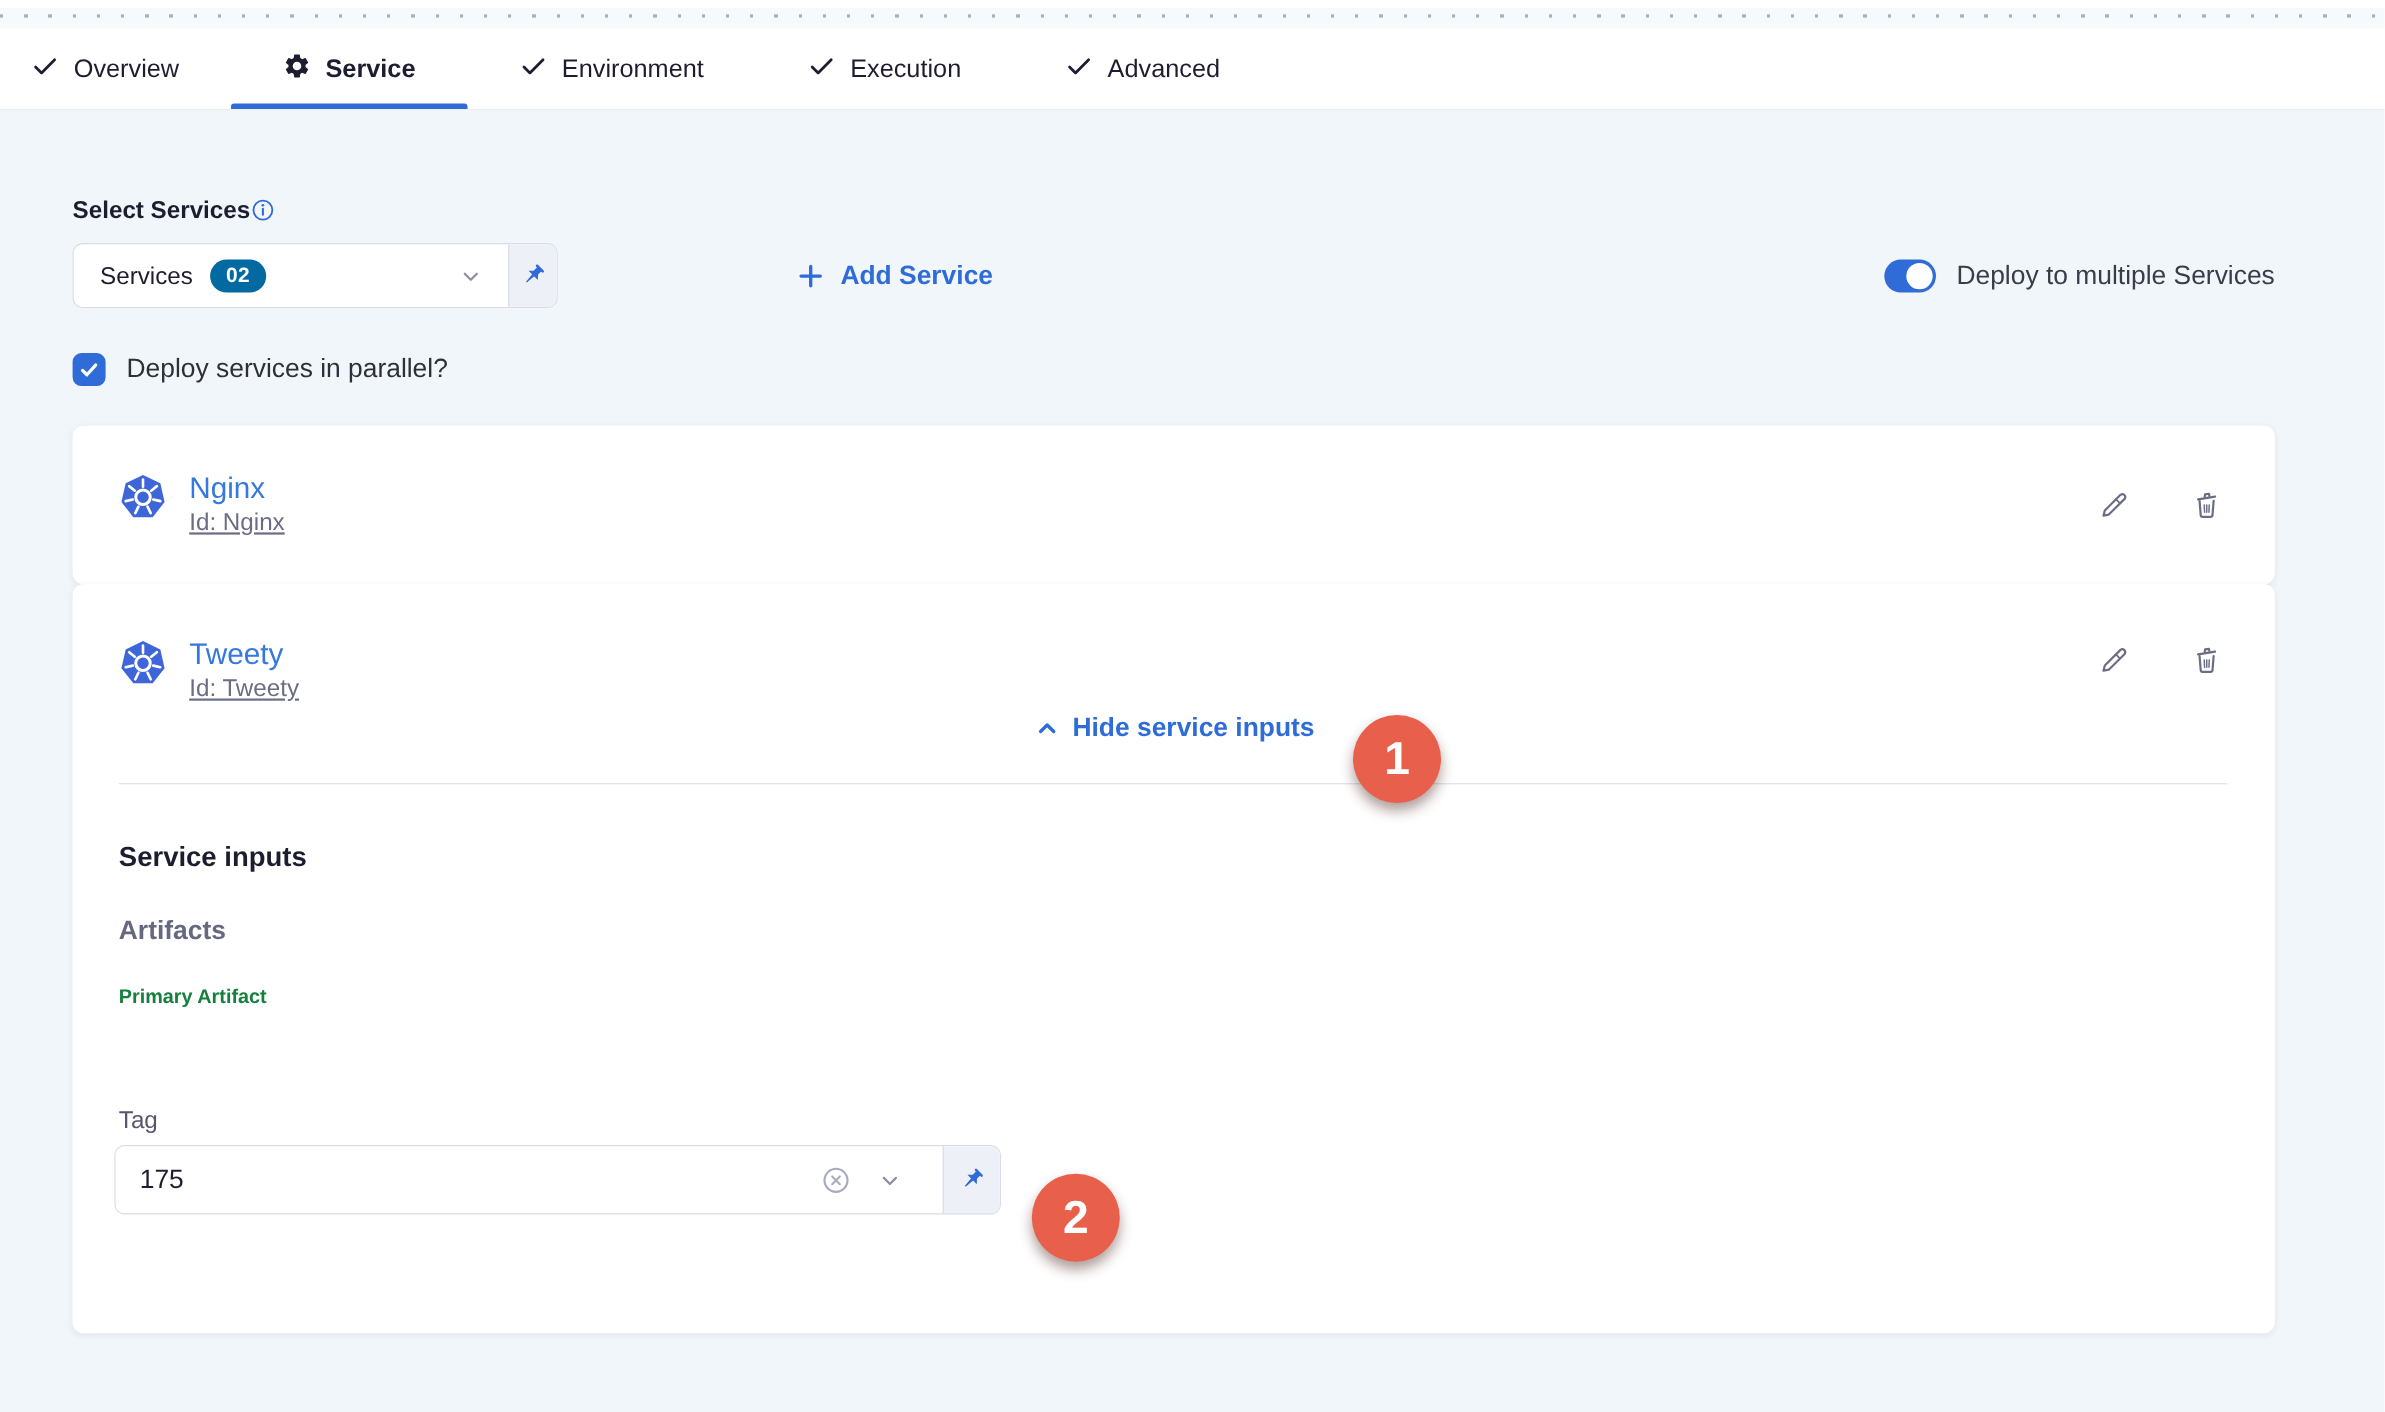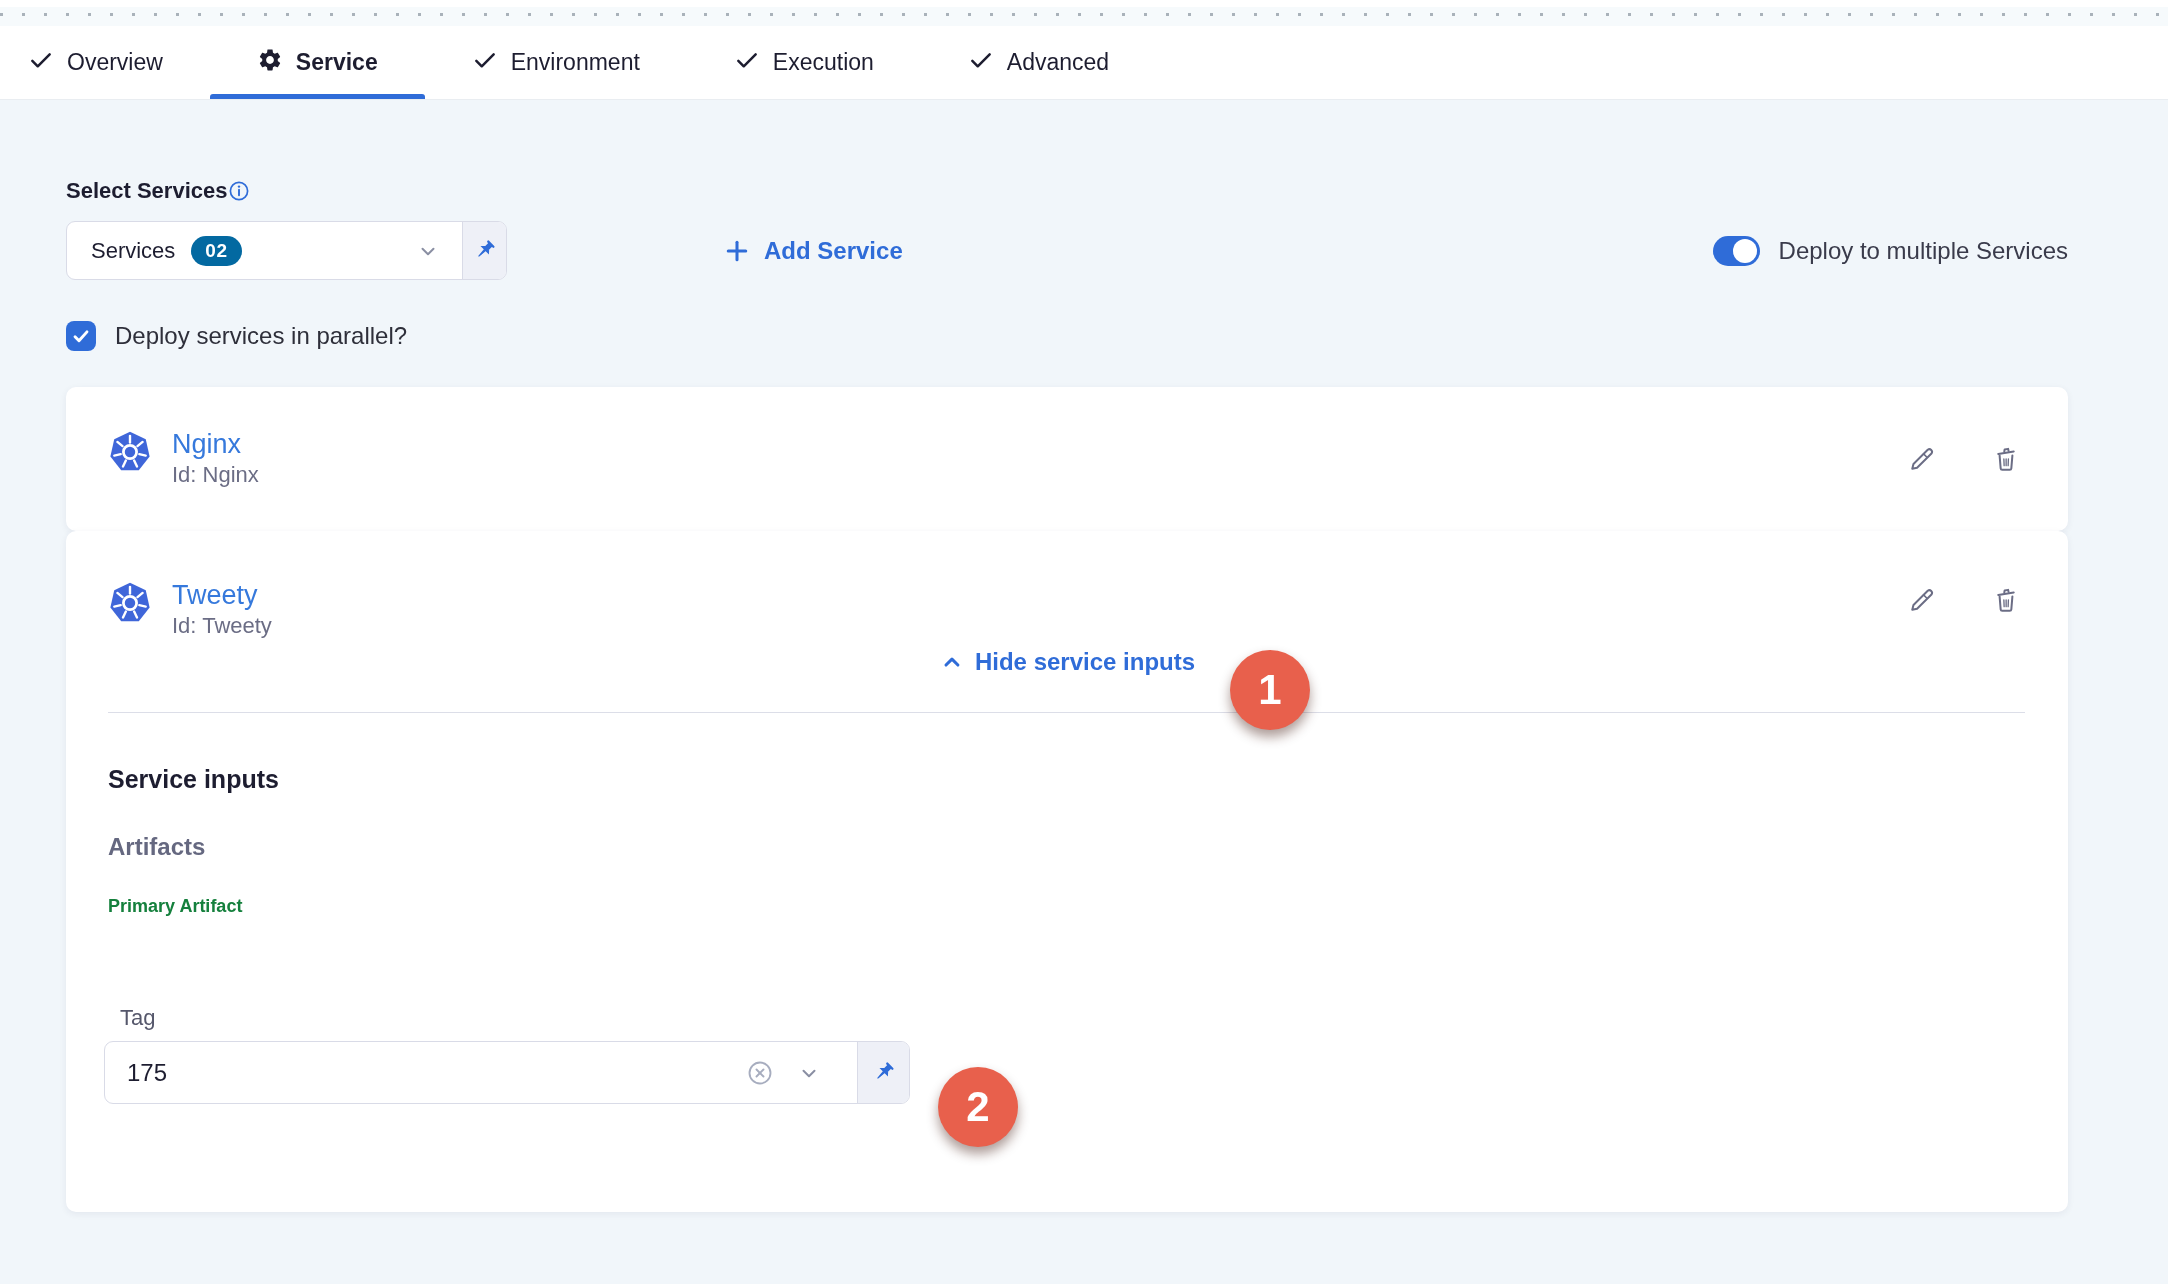--- a/index.html
+++ b/index.html
@@ -43,33 +43,33 @@
   .checkbox { width:30px; height:30px; border-radius:8px; background:#2f6cd8; display:flex; align-items:center; justify-content:center; cursor:pointer; flex:none; }
   .checkbox-label { font-size:24px; color:#2e2f3a; }
 
   
   .card { background:#fff; border-radius:10px; box-shadow:0 2px 7px rgba(40,45,80,.07); }
   .card.nginx { margin-top:36px; height:144px; display:flex; align-items:center; padding:0 46px 0 42px; }
   .card.tweety { height:681px; position:relative; }
 
   .svc-info { display:flex; align-items:flex-start; gap:20px; }
   .svc-name { font-size:27px; font-weight:500; color:#3679dc; line-height:32px; cursor:pointer; }
-  .svc-id { font-size:22px; color:#6b6d85; line-height:30px; }
+  .svc-id { font-size:22px; color:#6b6d85; line-height:30px;text-decoration:underline; }
   .svc-actions { margin-left:auto; display:flex; align-items:center; gap:52px; }
   .icon-btn { cursor:pointer; display:flex; }
 
   .tweety-head { position:absolute; left:42px; top:48px; }
   .tweety-actions { position:absolute; right:46px; top:53px; display:flex; gap:52px; }
   .hide-link { position:absolute; left:50%; top:117px; transform:translateX(-50%); display:flex; align-items:center; gap:10px;
     color:#2f6cd8; font-size:24px; font-weight:700; cursor:pointer; white-space:nowrap; }
   .divider { position:absolute; top:181px; left:42px; right:43px; height:1px; background:#dcdee8; }
   .sect-heading { position:absolute; left:42px; top:234px; font-size:25px; font-weight:700; color:#1d1d30; }
   .sect-artifacts { position:absolute; left:42px; top:302px; font-size:24px; font-weight:700; color:#656880; }
   .sect-primary { position:absolute; left:42px; top:365px; font-size:18px; font-weight:700; color:#15803d; }
-  .tag-label { position:absolute; left:54px; top:474px; font-size:22px; color:#55576b; }
+  .tag-label { position:absolute; left:42px; top:474px; font-size:22px; color:#55576b; }
   .tag-control { position:absolute; left:38px; top:510px; width:806px; height:63px; display:flex; border:1px solid #d9dbe7; border-radius:9px; background:#fff; overflow:hidden;gap:16px; }
   .ti-main { flex:1; display:flex; align-items:center; gap:22px; padding:0 20px 0 22px; }
   .ti-main input { flex:1; border:none; outline:none; font-family:inherit; font-size:24px; color:#1d1d30; background:transparent; min-width:0; }
   .ti-pin { width:52px; }
 
   
   .ann-badge { position:absolute; width:80px; height:80px; border-radius:50%; background:#e8604c;
     box-shadow:0 7px 12px rgba(60,20,10,.42); color:#fff; font-size:42px; font-weight:600;
     display:flex; align-items:center; justify-content:center; z-index:10; }
   .ann-1 { left:1230px; top:650px; }

